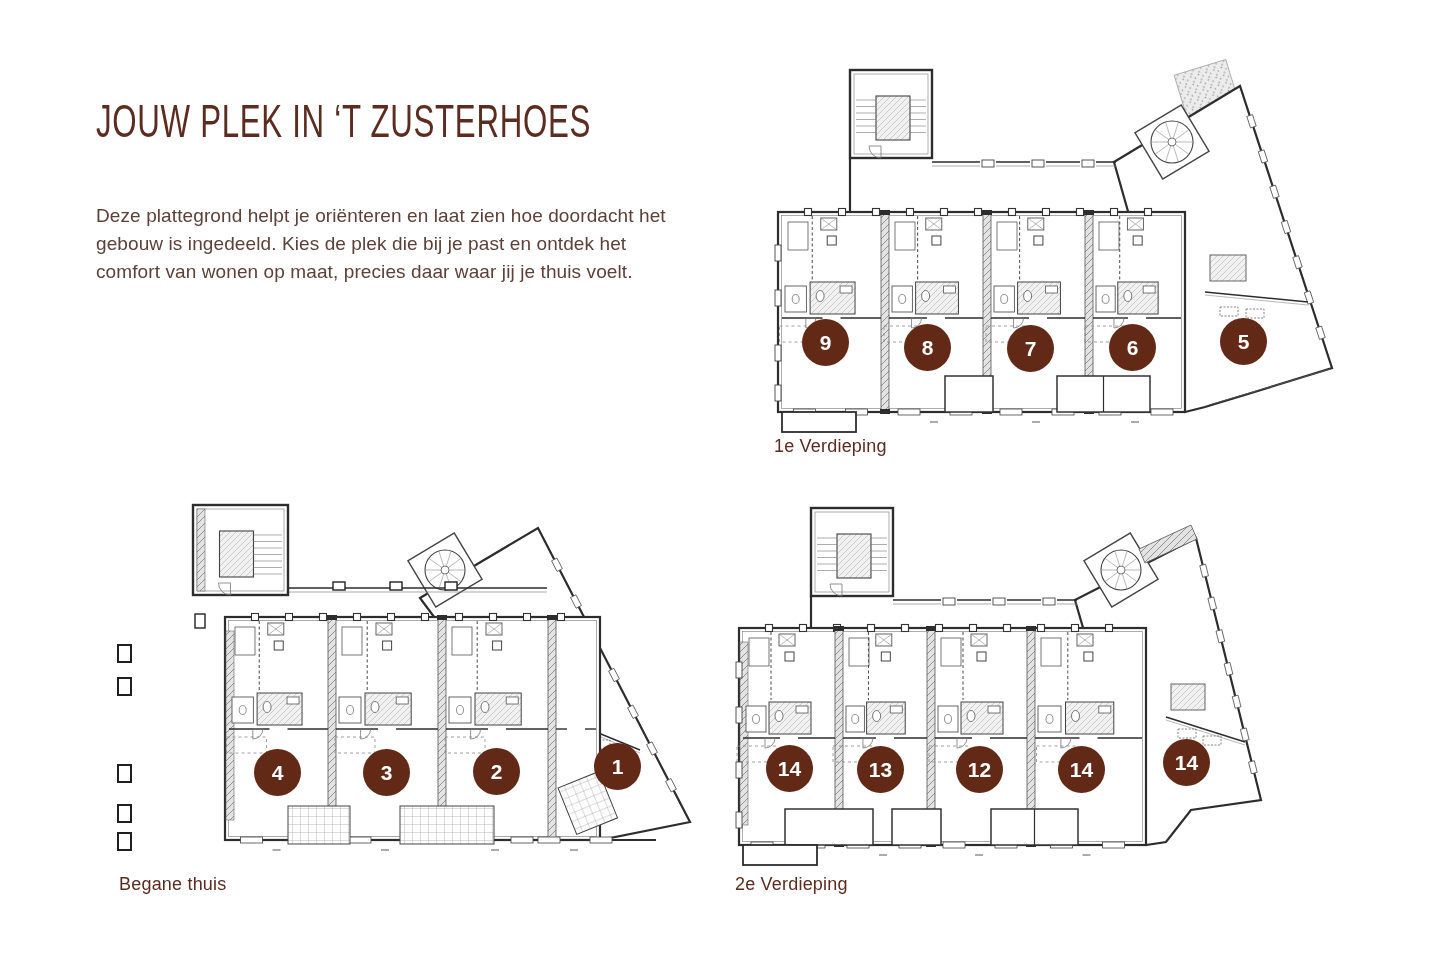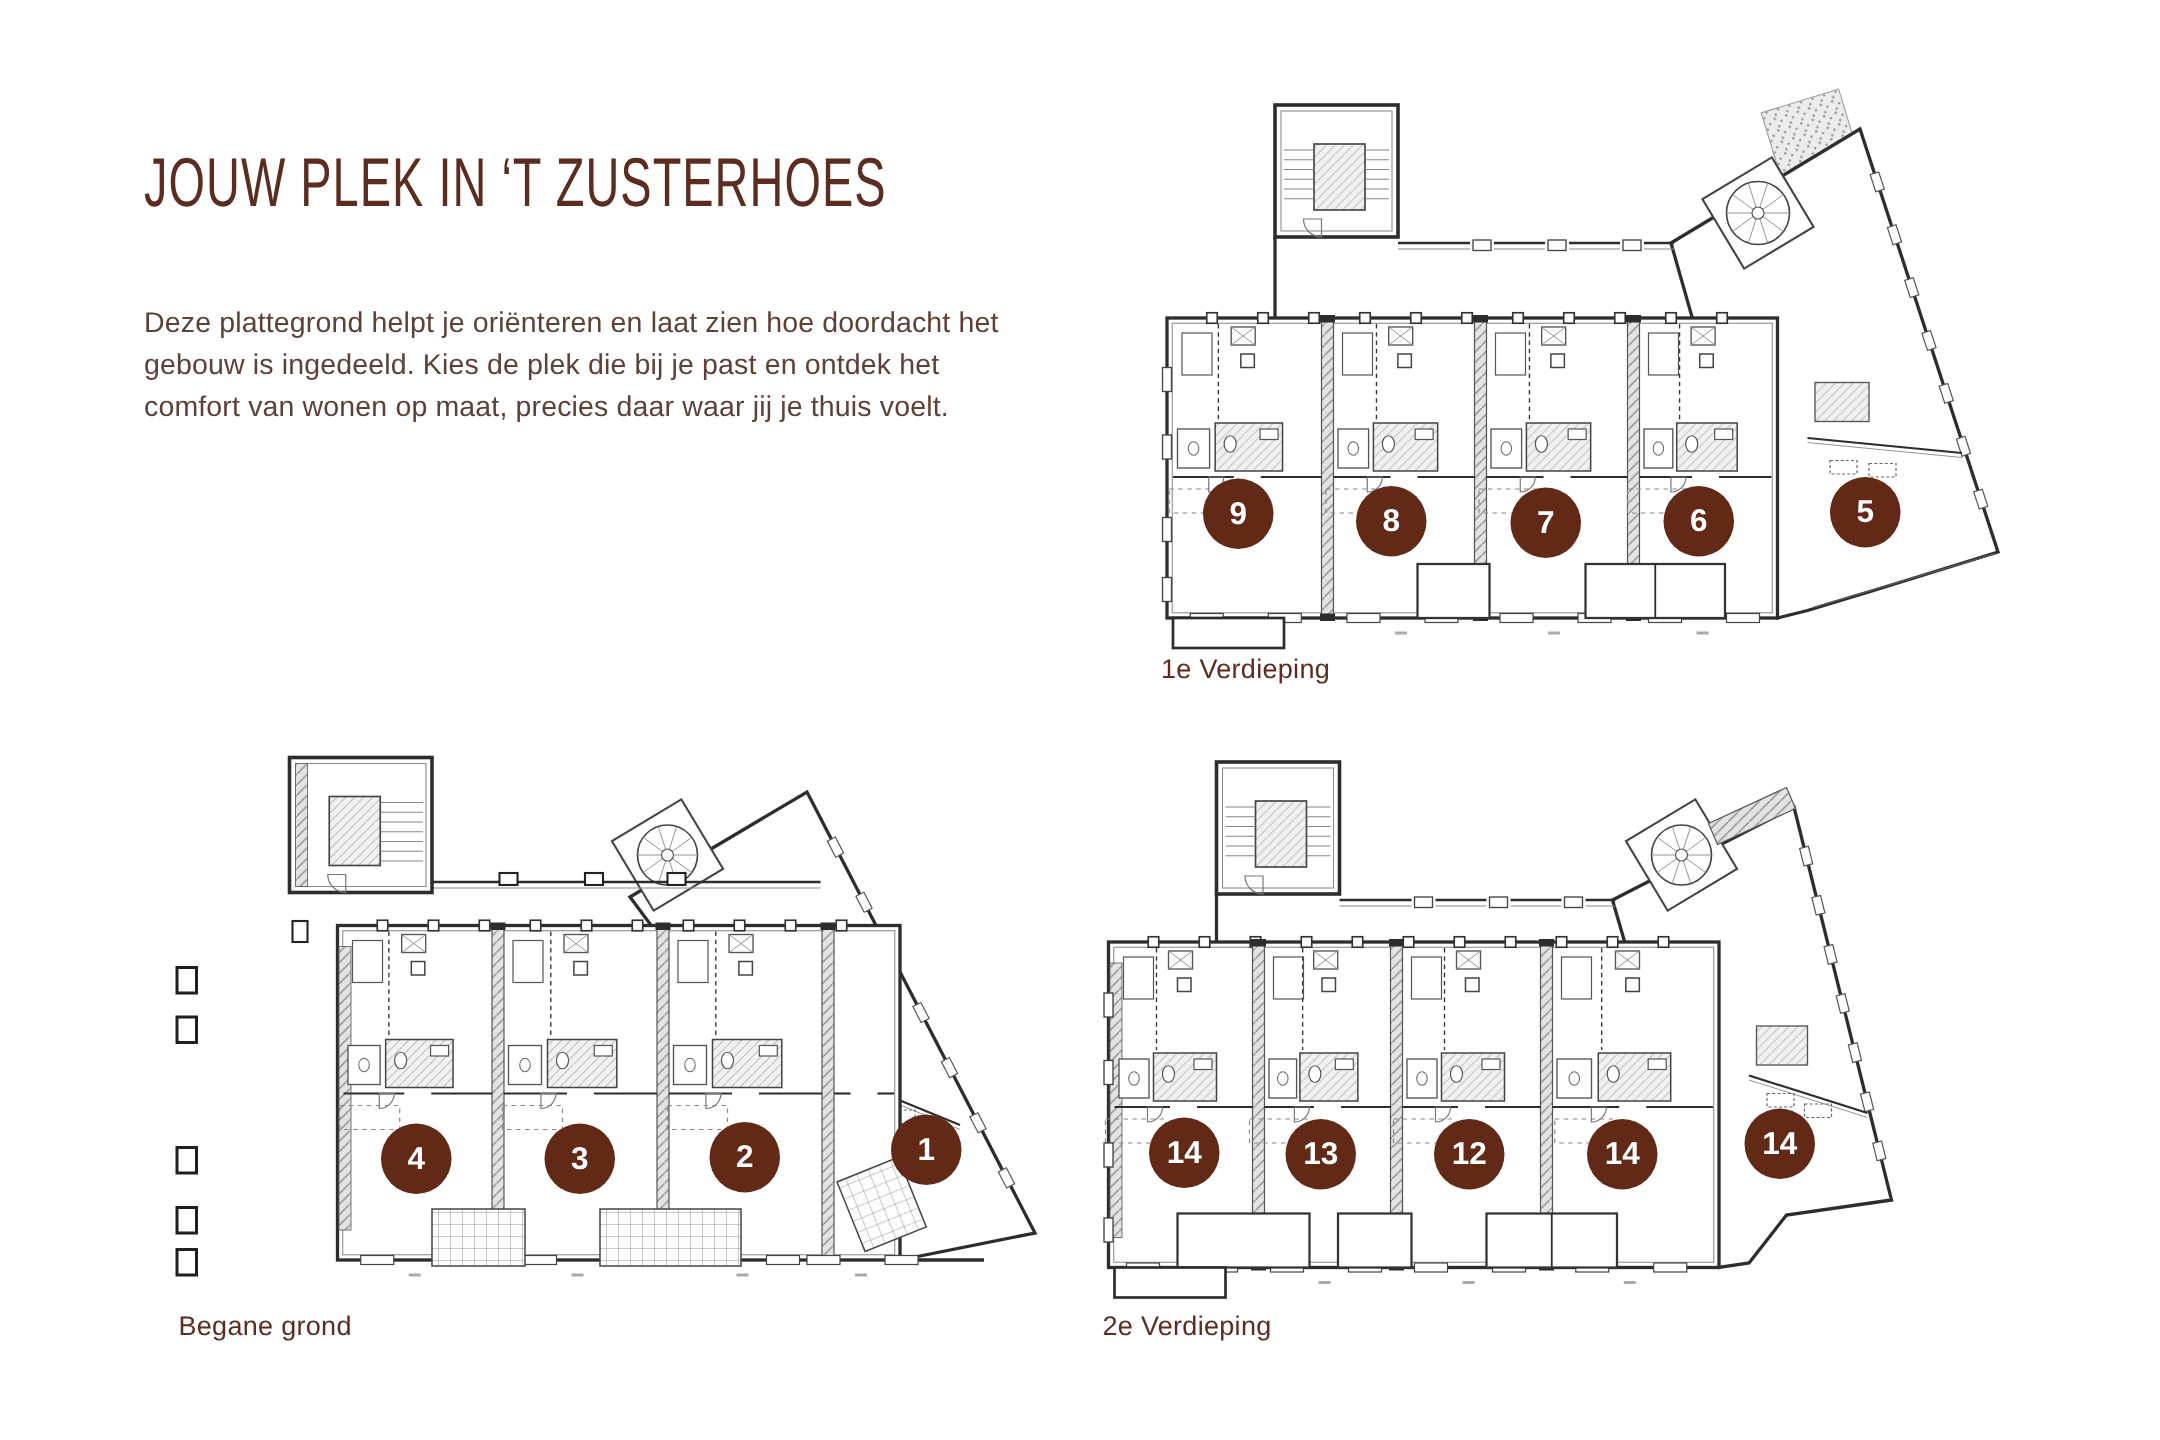--- a/index.html
+++ b/index.html
@@ -443,21 +443,21 @@
       </div>
     <div class="unit-marker" style="left:263px;top:261px">
         <span>3</span>
       </div>
     <div class="unit-marker" style="left:373px;top:260px">
         <span>2</span>
       </div>
     <div class="unit-marker" style="left:494px;top:255px">
         <span>1</span>
       </div>
-    <div class="plan-label" style="left:19px;top:386px">Begane grond</div>
+    <div class="plan-label" style="left:19px;top:386px">Begane thuis</div>
   </section>
 
   <section class="floorplan" id="plan-second">
     <svg width="640" height="412" viewBox="0 0 640 412">
         <path d="M 350,108 L 471,46 L 536,308 L 466,318 L 441,350 L 421,353 Z" fill="#fff" stroke="#2D2D2D" stroke-width="2.2" stroke-linejoin="miter"></path>
         <g transform="translate(479.125 78.75) rotate(76.06671379684192)">
           <rect x="-6" y="-3" width="12" height="6" fill="#fff" stroke="#555" stroke-width="0.8"></rect>
         </g>
         <g transform="translate(487.25 111.5) rotate(76.06671379684192)">
           <rect x="-6" y="-3" width="12" height="6" fill="#fff" stroke="#555" stroke-width="0.8"></rect>

